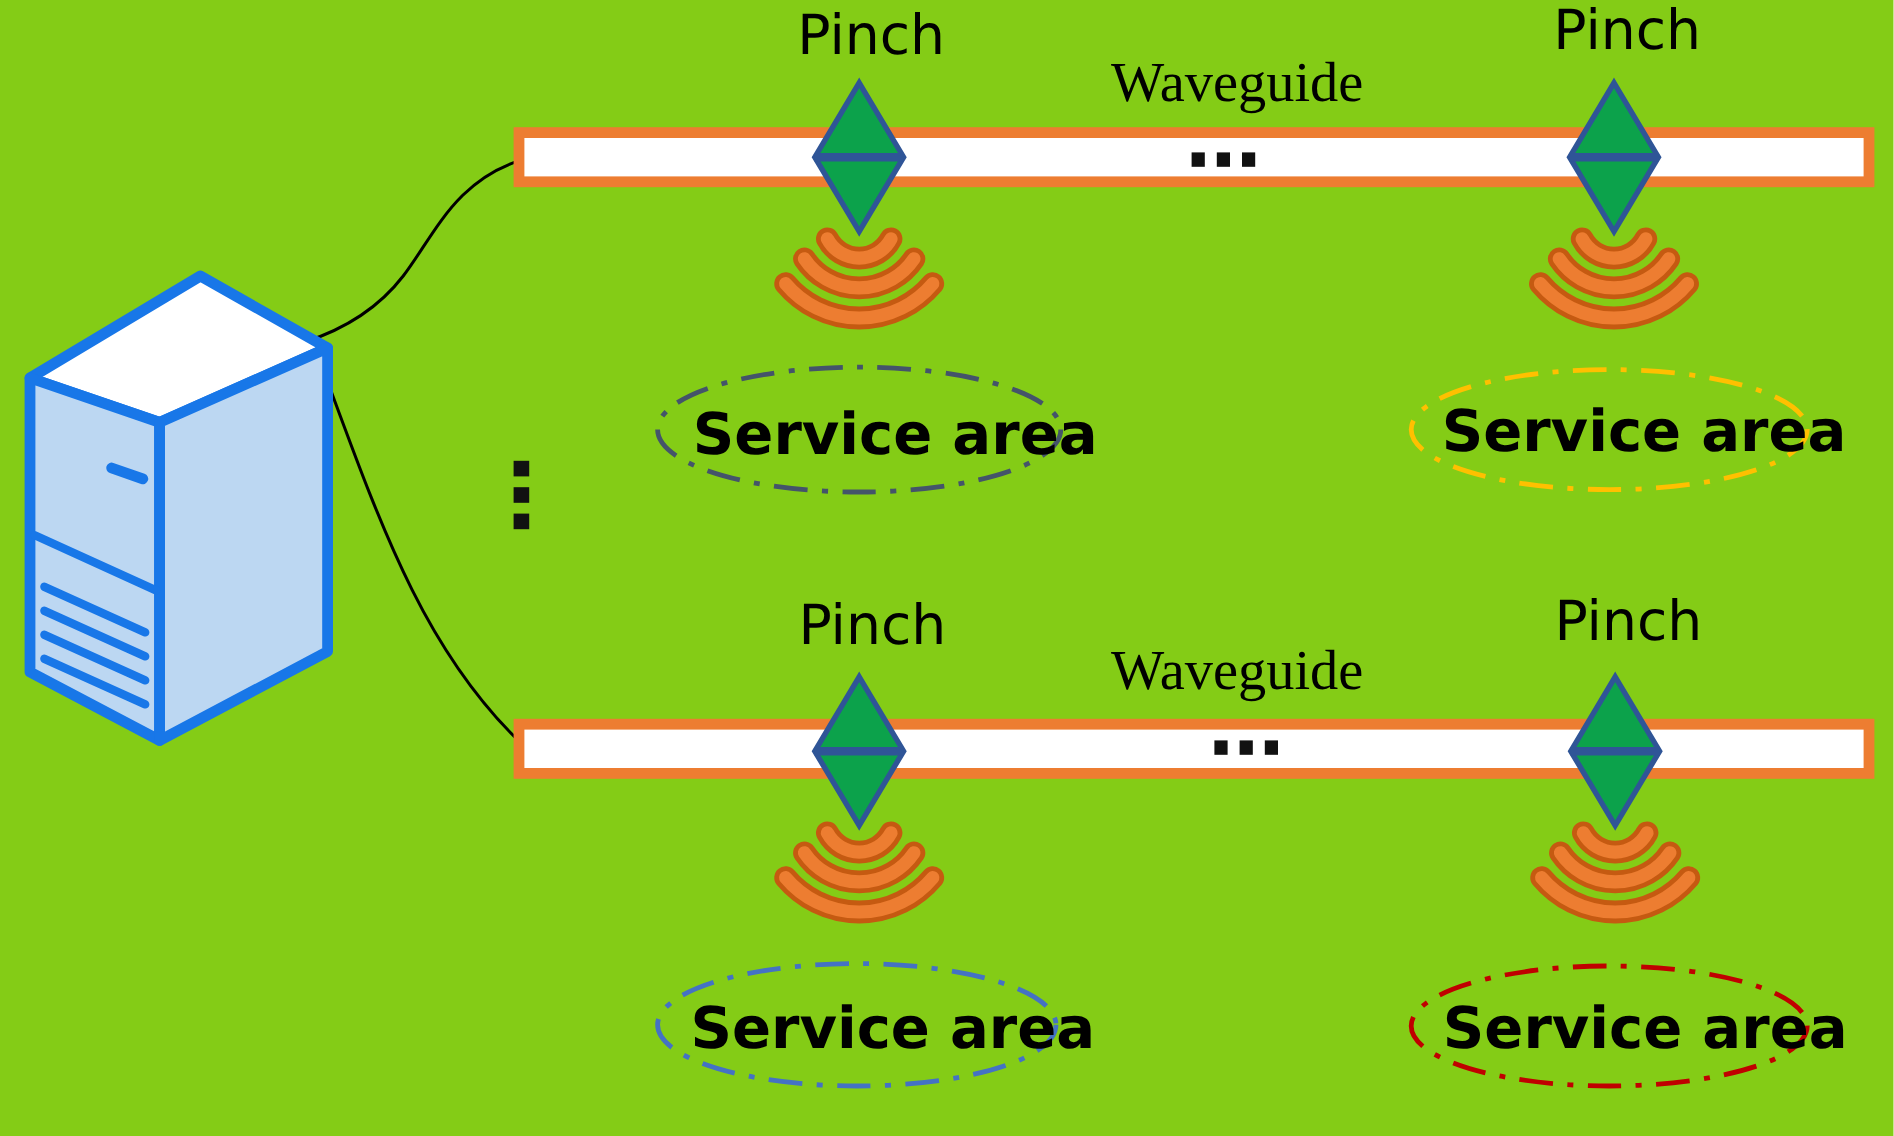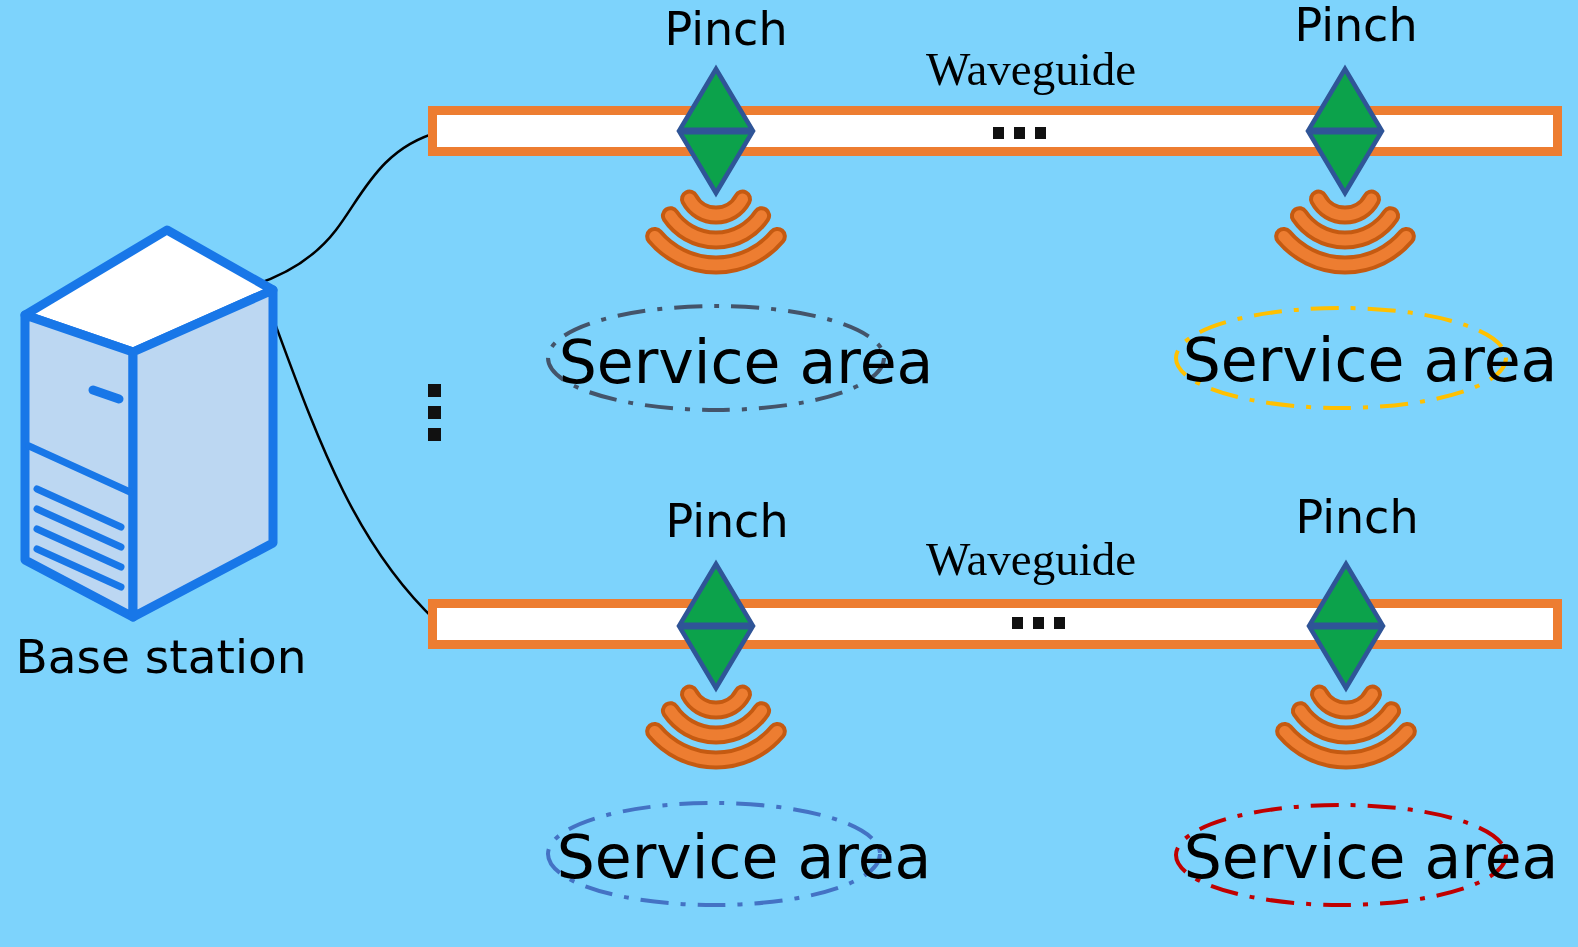--- a/index.html
+++ b/index.html
@@ -1,33 +1,33 @@
 <!DOCTYPE html>
 <html><head>
 <meta charset="utf-8">
 <style>
   html,body{margin:0;padding:0;background:#ffffff;}
   #canvas{
     position:relative;
     width:1578px;height:947px;
-    background:#7dd3fc;
+    background:#84cc16;
     overflow:hidden;
     font-family:"DejaVu Sans","Liberation Sans",sans-serif;
   }
   #art{position:absolute;left:0;top:0;}
   .lbl{
     position:absolute;
     color:#000;
     white-space:nowrap;
     line-height:1;
     transform:translateX(-50%);
   }
   .pinch-lbl{font-size:46px;}
   .wg-lbl{font-size:47px;font-family:Liberation Serif, serif;}
-  .svc-lbl{font-size:60px;transform:translate(-50%,-50%);}
+  .svc-lbl{font-size:48px;transform:translate(-50%,-50%);font-weight:bold;}
   .bs-lbl{font-size:47px;}
 </style>
 </head>
 <body>
 
 <div id="canvas">
 
   <svg id="art" width="1578" height="947" viewBox="0 0 1578 947" xmlns="http://www.w3.org/2000/svg">
 
     <defs>
@@ -103,15 +103,14 @@
   <div class="lbl svc-lbl" style="left:746px;top:362px;">Service area</div>
   <div class="lbl svc-lbl" style="left:1370px;top:360px;">Service area</div>
 
   <div class="lbl pinch-lbl" style="left:727px;top:498px;">Pinch</div>
   <div class="lbl pinch-lbl" style="left:1357px;top:494px;">Pinch</div>
   <div class="lbl wg-lbl" style="left:1031px;top:536px;">Waveguide</div>
 
   <div class="lbl svc-lbl" style="left:744px;top:857px;">Service area</div>
   <div class="lbl svc-lbl" style="left:1371px;top:857px;">Service area</div>
 
-  <div class="lbl bs-lbl" style="left:161px;top:633px;">Base station</div>
 
 </div>
 
 </body></html>

